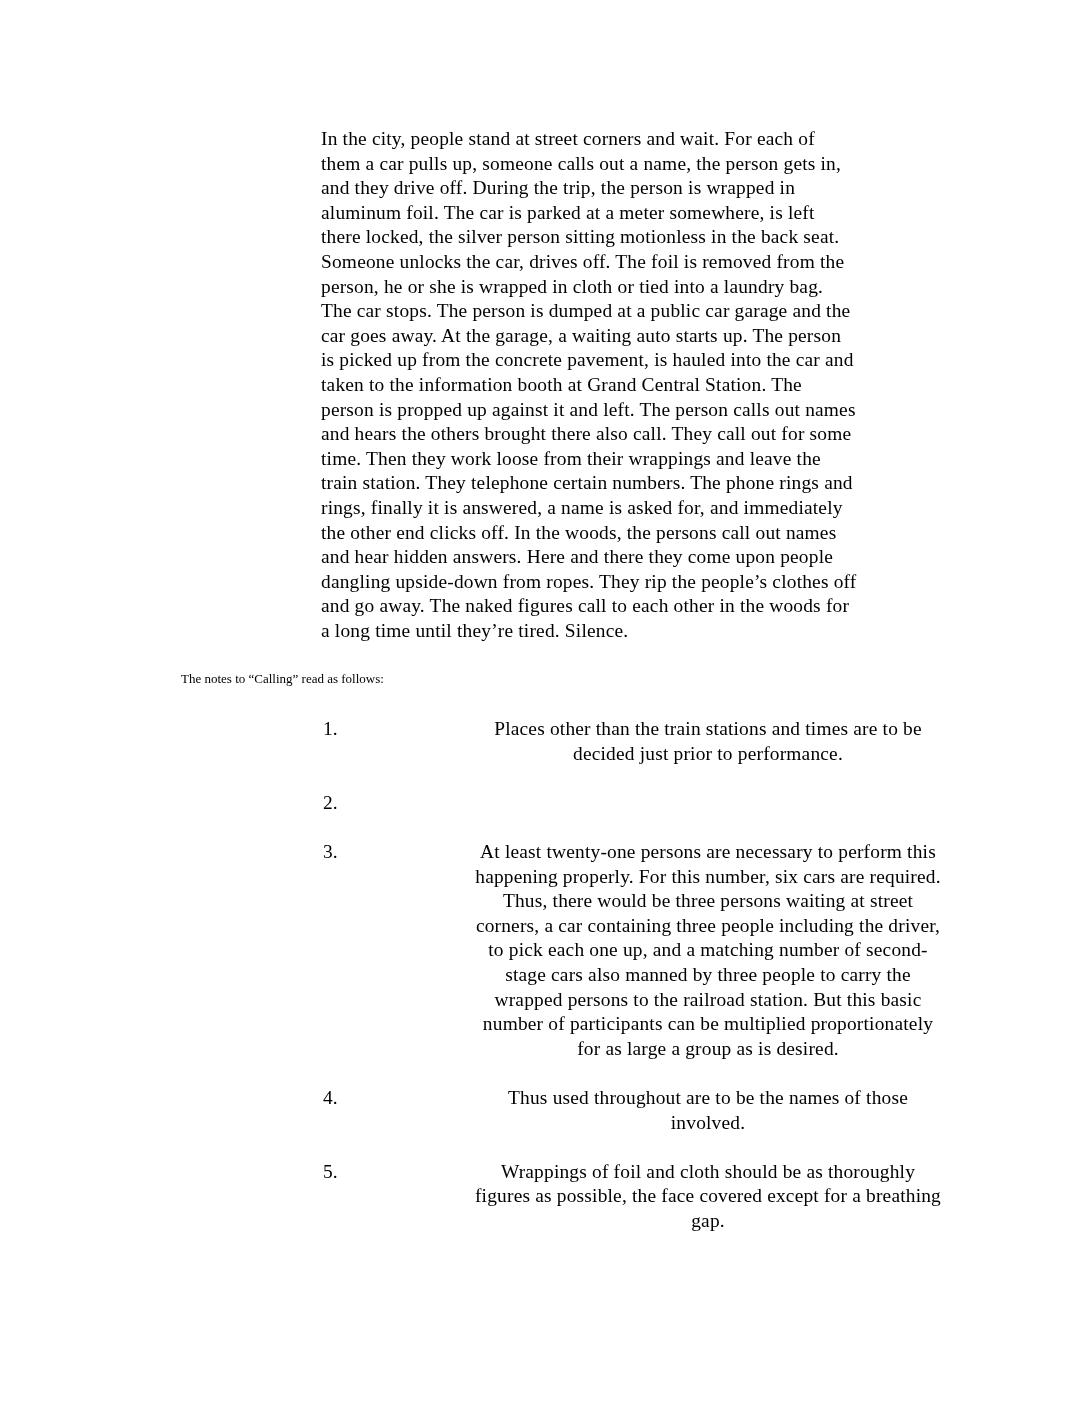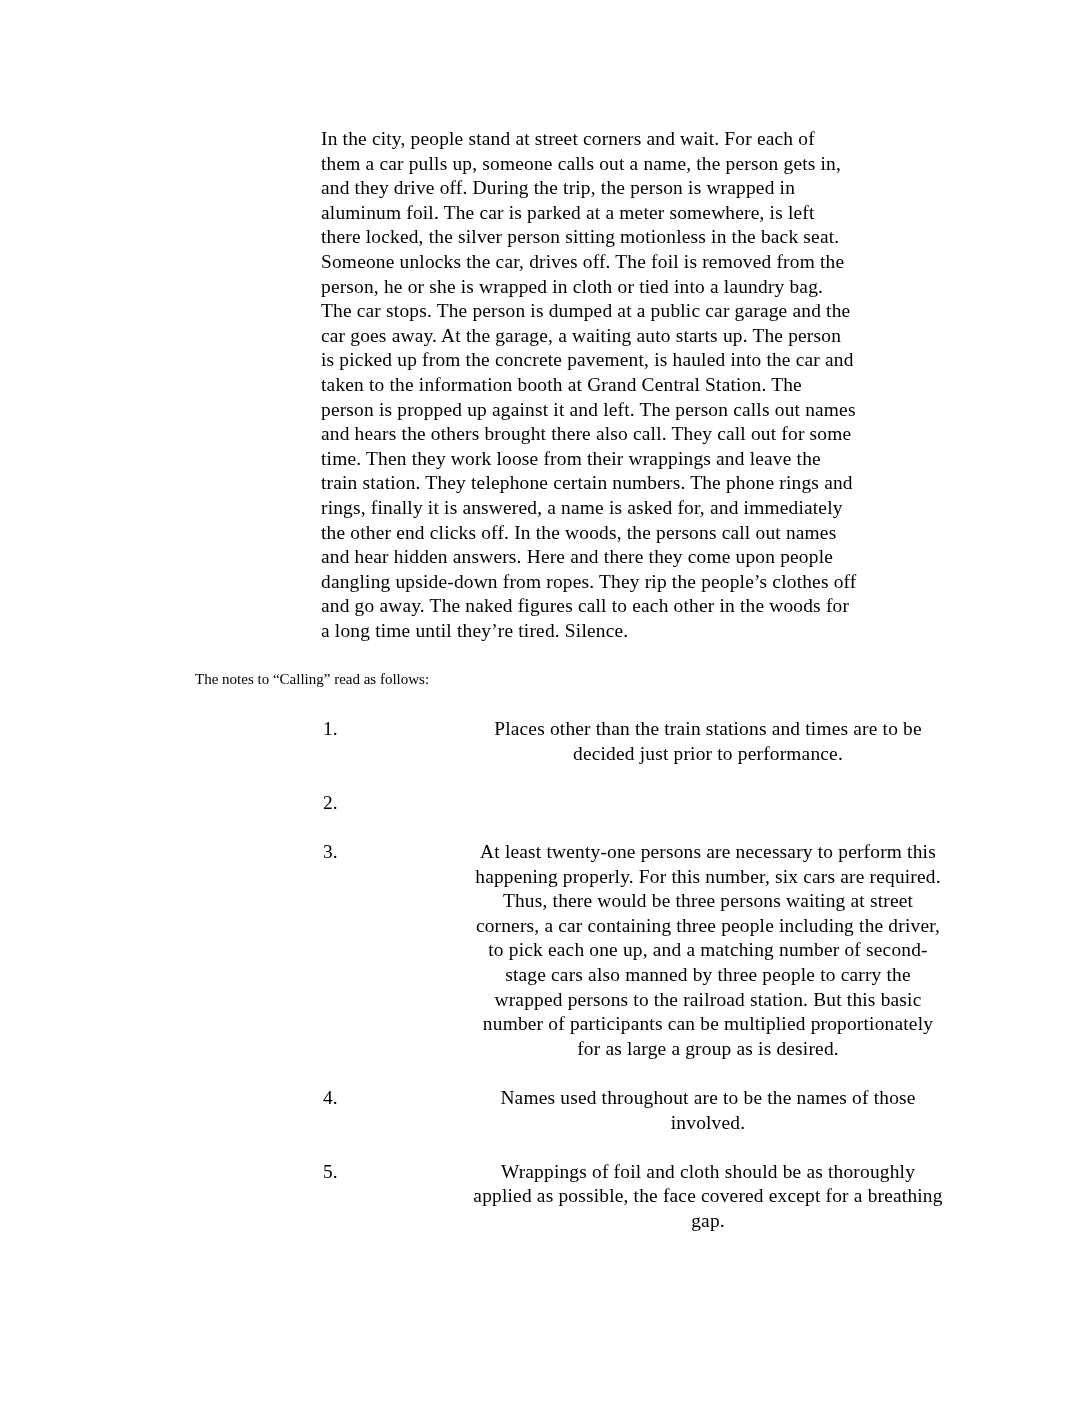--- a/index.html
+++ b/index.html
@@ -37,23 +37,23 @@
     font-size: 19.4px;
     line-height: 24.6px;
     text-align: left;
     white-space: pre-line;
     letter-spacing: 0.01em;
   }
 
   
   .leadin {
     position: absolute;
-    left: 159px;
+    left: 145px;
     top: 667px;
-    font-size: 15px;
+    font-size: 13px;
     line-height: 24.6px;
     white-space: nowrap;
   }
 
   
   .notes {
     position: absolute;
     left: 287px;
     top: 717px;
     width: 640px;
@@ -126,26 +126,26 @@
 corners, a car containing three people including the driver,
 to pick each one up, and a matching number of second-
 stage cars also manned by three people to carry the
 wrapped persons to the railroad station. But this basic
 number of participants can be multiplied proportionately
 for as large a group as is desired.</div>
     </div>
 
     <div class="note-item">
       <div class="note-num">4.</div>
-      <div class="note-text">Names used throughout are to be the names of those
+      <div class="note-text">Thus used throughout are to be the names of those
 involved.</div>
     </div>
 
     <div class="note-item">
       <div class="note-num">5.</div>
       <div class="note-text">Wrappings of foil and cloth should be as thoroughly
-applied as possible, the face covered except for a breathing
+figures as possible, the face covered except for a breathing
 gap.</div>
     </div>
 
   </div>
 
 </div>
 
 </body></html>

